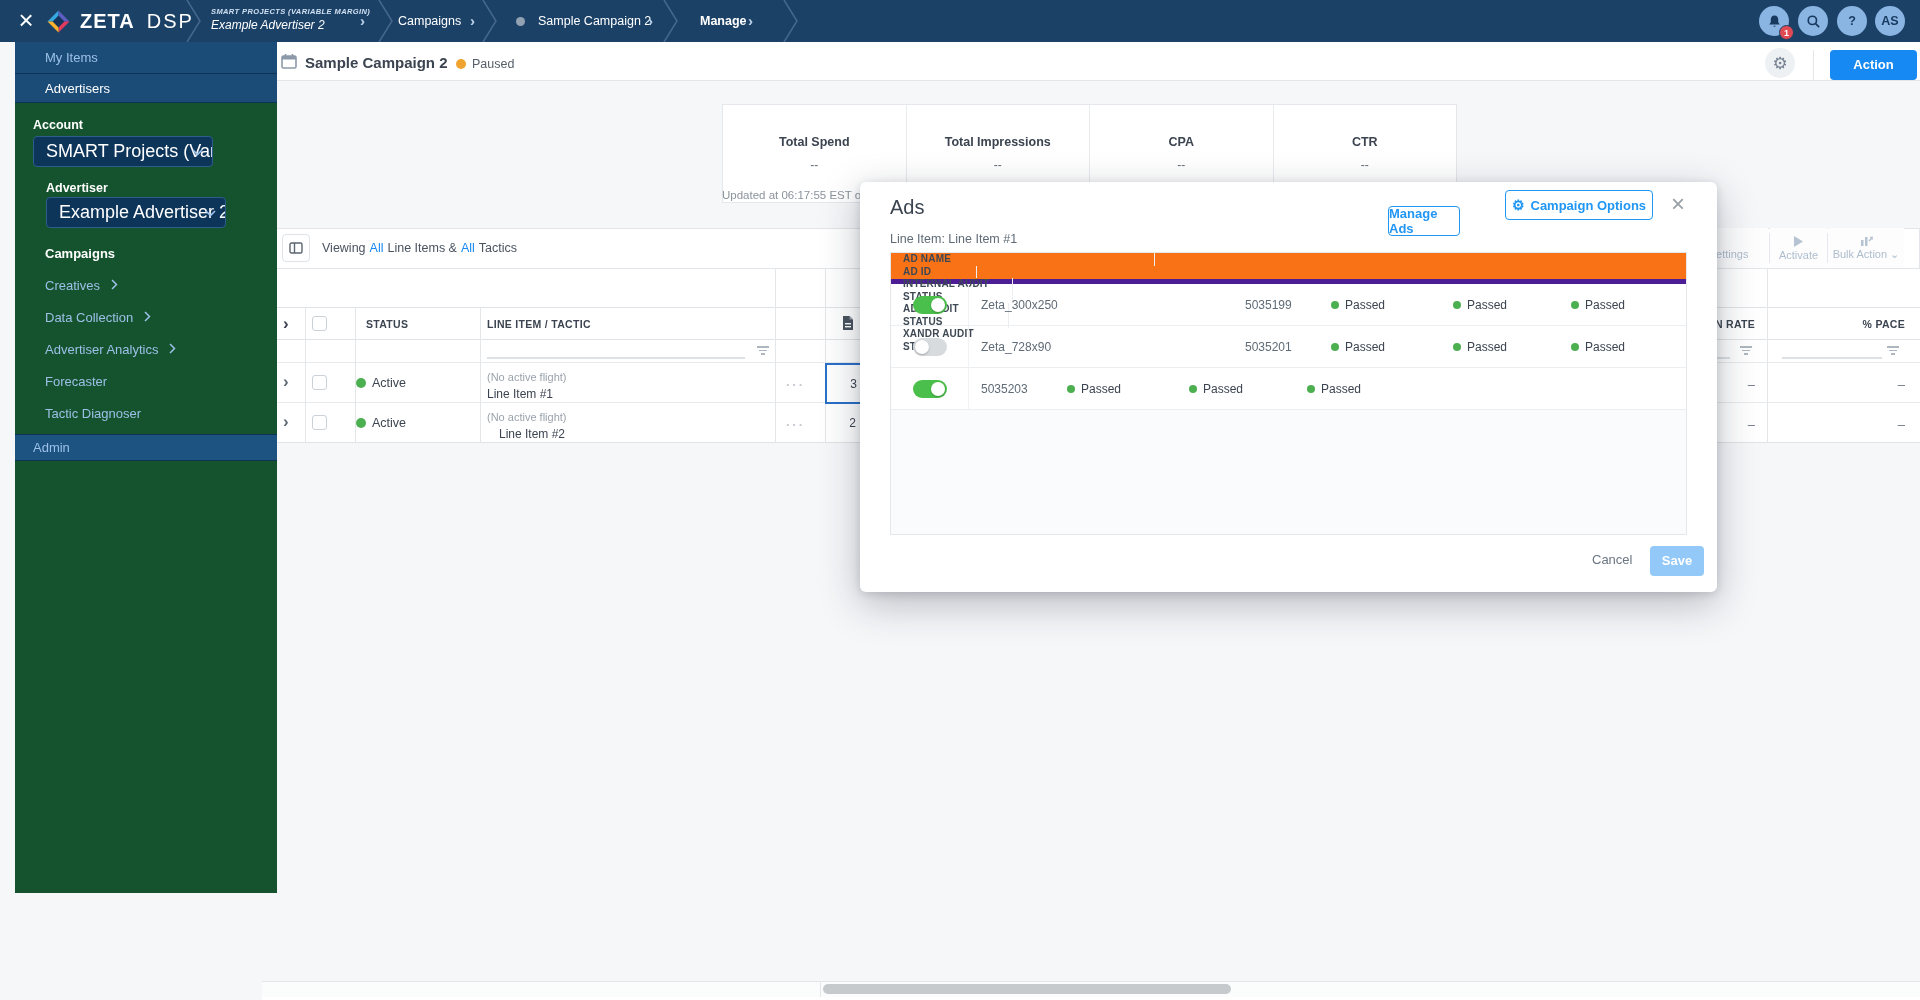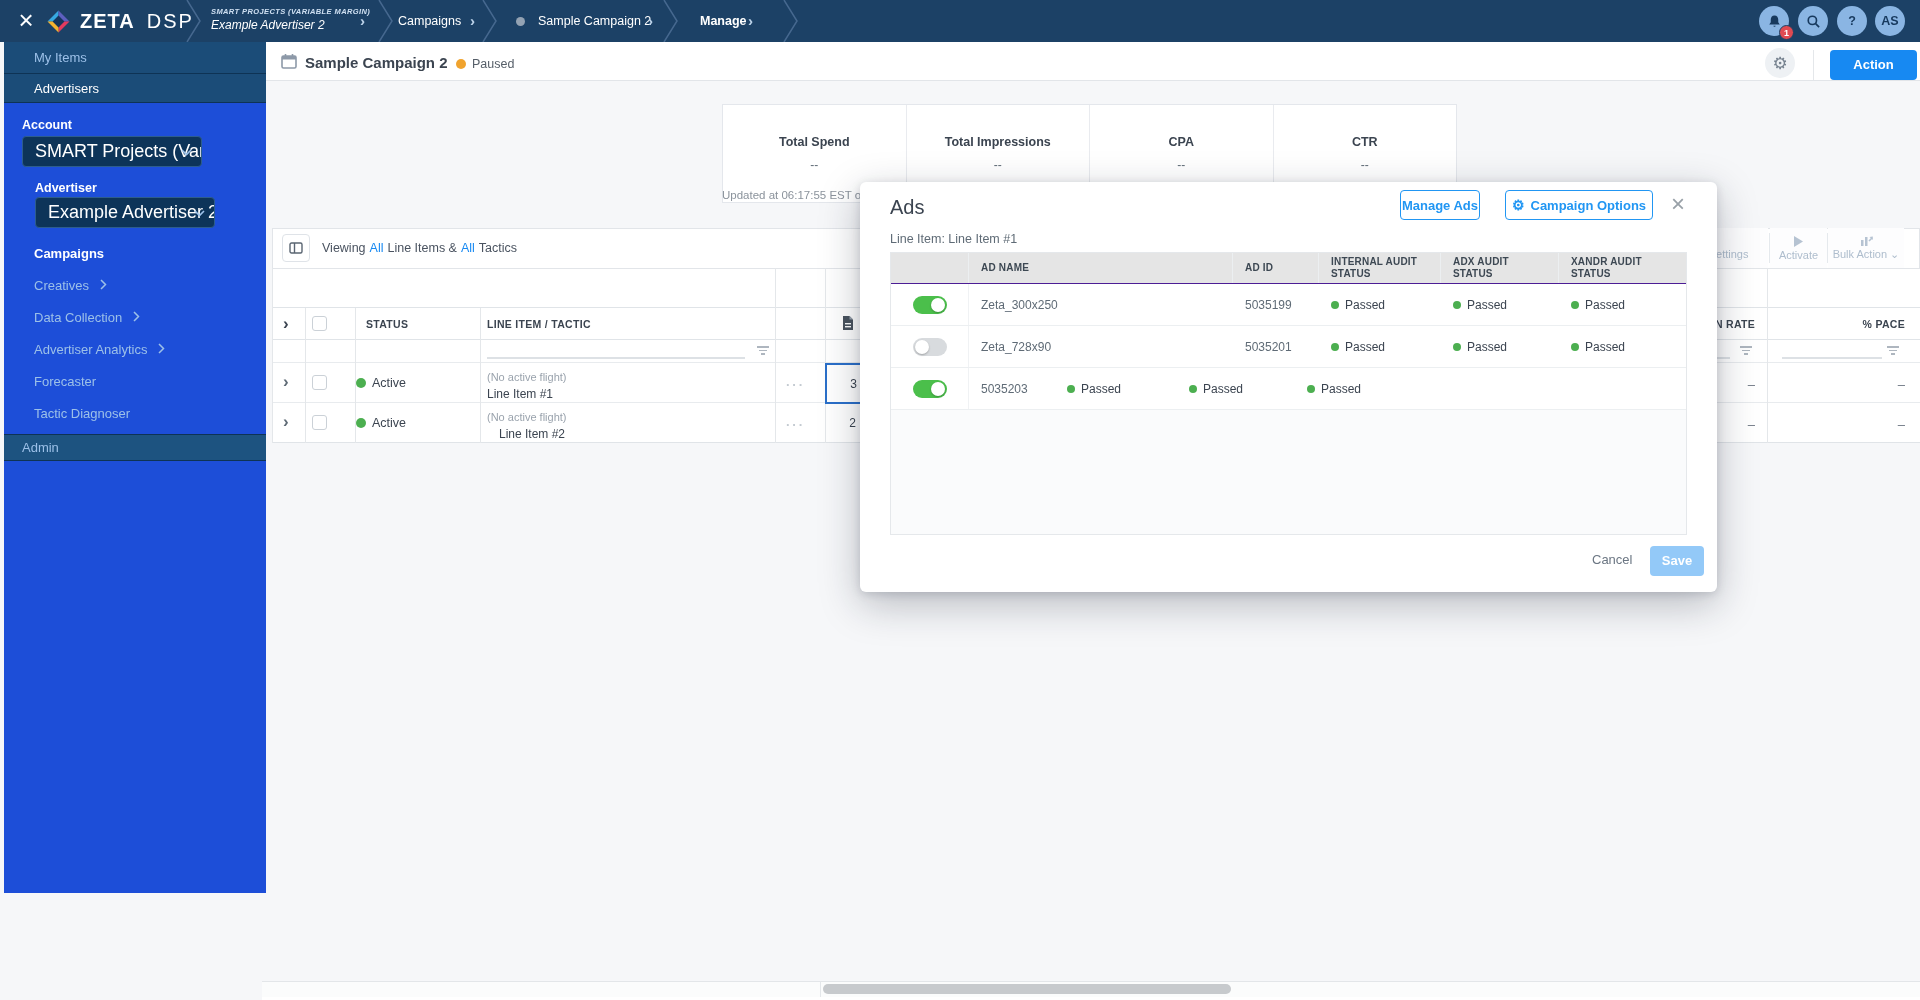--- a/index.html
+++ b/index.html
@@ -16,21 +16,21 @@
   .bc-sep { top:0; height:42px; width:16px; }
   .crumb-sm { color:#cfe0f2; font-size:7.5px; font-weight:bold; letter-spacing:.4px; }
   .crumb-lg { color:#ffffff; font-size:12px; margin-top:2px; }
   .crumb { color:#ffffff; font-size:12.5px; line-height:42px; }
   .crumb-chev { color:#bcd3ea; font-size:15px; font-weight:bold; line-height:42px; }
   .crumb-dot { width:9px; height:9px; border-radius:50%; background:#93a2b3; top:17px; }
   .circle-btn { width:30px; height:30px; border-radius:50%; background:#8ab5e3; color:#17395e; display:flex; align-items:center; justify-content:center; font-weight:bold; font-size:12.5px; top:6px; cursor:pointer; }
   .badge { position:absolute; right:-5px; bottom:-4px; width:15px; height:15px; background:#e04a52; border-radius:50%; color:#fff; font-size:9px; font-weight:bold; display:flex; align-items:center; justify-content:center; border:1px solid #1c4166; }
 
   
-  .sidebar { left:4px; top:42px; width:262px; height:851px; background:#1d4ed8; z-index:30; }
+  .sidebar { left:15px; top:42px; width:262px; height:851px; background:#14532d; z-index:30; }
   .sb-row-light { background:#1b4c78; }
   .sb-divider { height:1px; background:#0e3355; width:262px; }
   .sb-link { color:#9cc0e8; font-size:13px; cursor:pointer; }
   .sb-white { color:#ffffff; }
   .sb-label { color:#ffffff; font-size:12.5px; font-weight:bold; }
   .sb-select { background:#0d3459; border:1px solid #2d5d8c; border-radius:4px; height:31px; color:#fff; font-size:18px; line-height:29px; padding-left:12px; overflow:hidden; white-space:nowrap; cursor:pointer; }
   .sb-select svg { position:absolute; right:9px; top:12px; }
   .sb-item-chev { display:inline-block; margin-left:7px; }
 
   
@@ -81,21 +81,21 @@
   .hscroll-track { left:262px; top:981px; width:1658px; height:16px; background:#fbfcfc; border-top:1px solid #e3e6e9; }
   .hscroll-thumb { left:823px; top:984px; width:408px; height:10px; background:#c7cacd; border-radius:5px; cursor:grab; }
 
   
   .modal { left:860px; top:182px; width:857px; height:410px; background:#ffffff; border-radius:6px; box-shadow:0 12px 40px rgba(20,30,45,.28), 0 2px 10px rgba(20,30,45,.15); z-index:100; }
   .modal-title { left:30px; top:14px; font-size:20px; color:#3b4450; }
   .m-btn { top:8px; height:30px; border:1.5px solid #2196f3; border-radius:4px; color:#2196f3; font-size:13px; font-weight:bold; display:flex; align-items:center; justify-content:center; gap:6px; cursor:pointer; background:#fff; }
   .m-close { left:804px; top:8px; width:28px; height:28px; color:#99a1a8; font-size:24px; line-height:28px; text-align:center; cursor:pointer; }
   .m-lineitem { left:30px; top:50px; font-size:12.5px; color:#5f6b76;text-align:right; }
   .ads-table { left:30px; top:70px; width:797px; height:283px; border:1px solid #e5e8eb; background:#fafbfc; }
-  .ads-head { display:flex; height:31px; background:#e5e5e5; border-bottom:1px solid #4c1d95; }
+  .ads-head { display:flex; height:31px; background:#f97316; border-bottom:5px solid #4c1d95;flex-direction:column; }
   .ads-head > div { border-right:1px solid #eceff1; display:flex; align-items:center; padding:0 12px; font-size:10px; font-weight:bold; color:#3d4853; letter-spacing:.2px; line-height:1.25; }
   .ads-head > div:last-child { border-right:none; }
   .ads-row { display:flex; height:42px; background:#ffffff; border-bottom:1px solid #eceff1; }
   .ads-row > div { display:flex; align-items:center; padding:0 12px; font-size:12px; color:#5f6b76; }
   .ads-row > div.tg-cell { border-right:1px solid #f0f2f4; justify-content:center; }
   .c1{width:78px;} .c2{width:264px;} .c3{width:86px;} .c4{width:122px;} .c5{width:118px;} .c6{width:116px;}
   .toggle { width:34px; height:18px; border-radius:9px; position:relative; cursor:pointer; }
   .toggle.on { background:#4bbf4b; }
   .toggle.off { background:#d8dbde; }
   .toggle .knob { position:absolute; top:2px; width:14px; height:14px; background:#fff; border-radius:50%; box-shadow:0 1px 2px rgba(0,0,0,.25); }
@@ -374,21 +374,21 @@
   <div class="abs cell-dash" style="left:1853px; top:417px; width:52px; text-align:right;">–</div>
 
   <div class="abs hscroll-track"></div>
   <div class="abs vline" style="left:820px; top:981px; height:16px;"></div>
   <div class="abs hscroll-thumb"></div>
   <div class="abs" style="left:262px; top:997px; width:1658px; height:3px; background:#ffffff;"></div>
 
   <div class="abs modal">
     <div class="abs modal-title">Ads</div>
 
-    <div class="abs m-btn" style="left:540px; width:80px;">Manage Ads</div>
+    <div class="abs m-btn" style="left:528px; width:72px;margin-top:16px;">Manage Ads</div>
     <div class="abs m-btn" style="left:645px; width:148px;">
       <span style="font-size:14px;">⚙</span>
       <span>Campaign Options</span>
     </div>
     <div class="abs m-close">×</div>
 
     <div class="abs m-lineitem">Line Item: Line Item #1</div>
 
     <div class="abs ads-table">
       <div class="ads-head">

